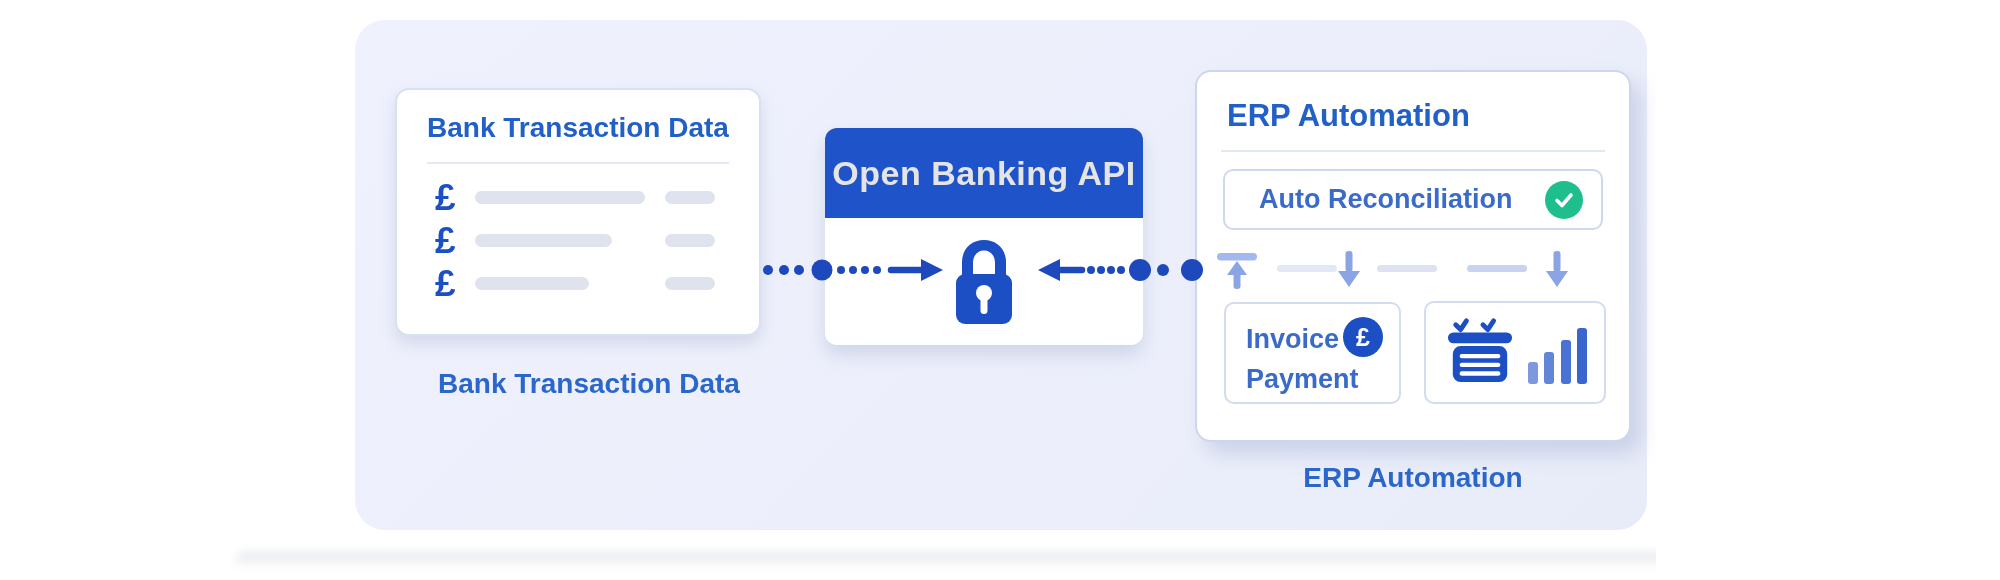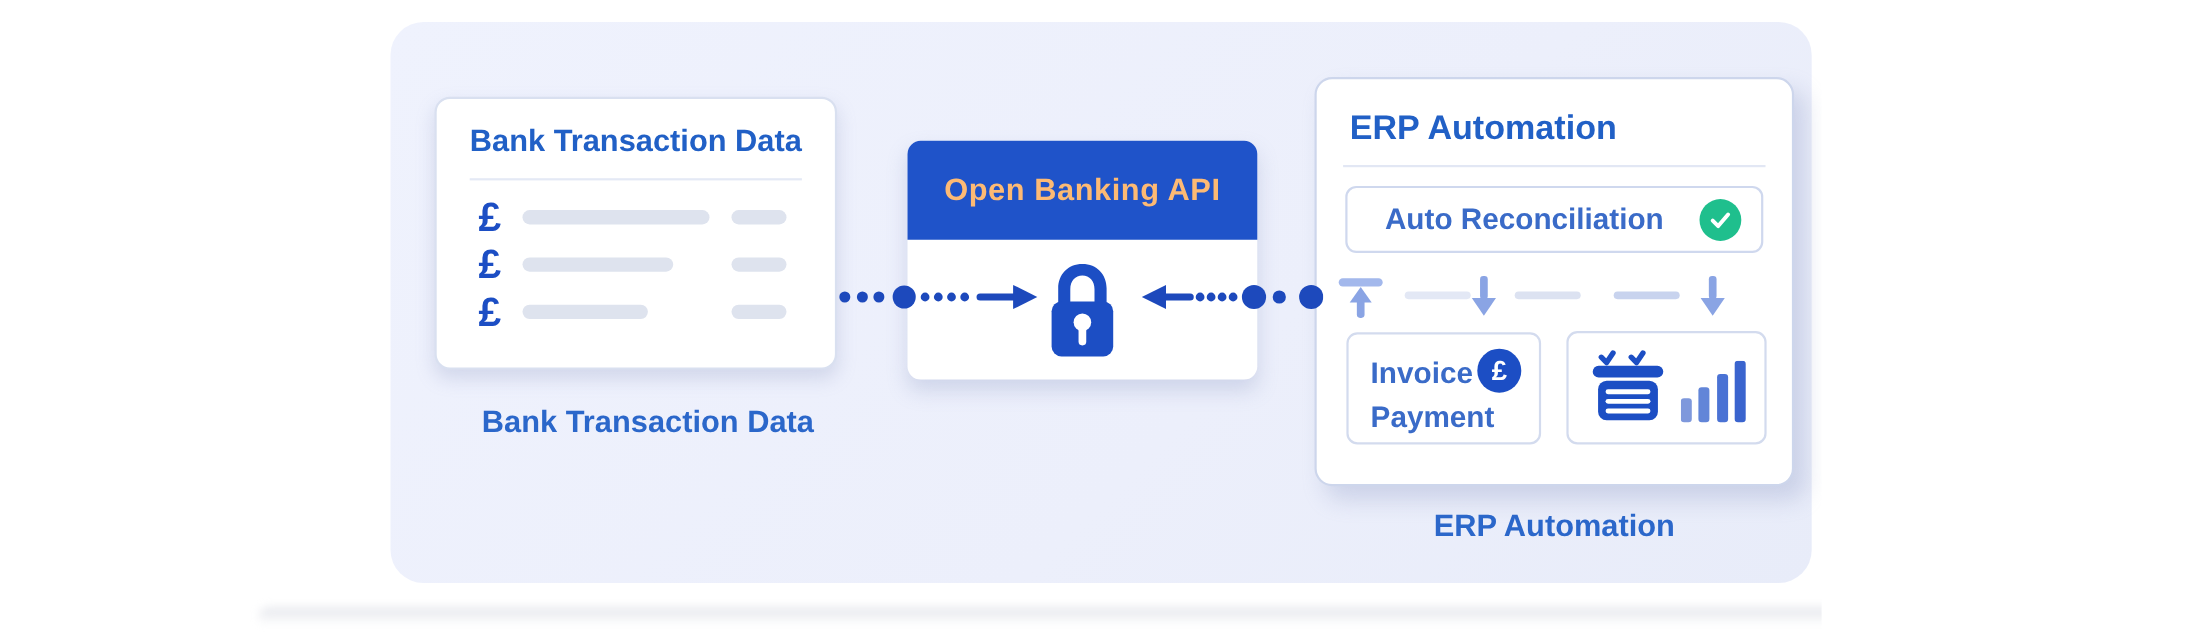--- a/index.html
+++ b/index.html
@@ -34,21 +34,21 @@
 
   .caption{position:absolute;text-align:center;font-size:28px;font-weight:700;color:var(--caption-blue,#2B67CA);}
   .caption-bank{left:398px;top:368px;width:382px;}
   .caption-erp{left:1195px;top:462px;width:436px;}
 
   
   .api-card{left:825px;top:128px;width:318px;height:217px;border-radius:12px;border:none;
     box-shadow:0 10px 18px rgba(140,152,195,0.30);}
   .api-header{height:90px;border-radius:12px 12px 0 0;background:var(--royal-blue,#1F53C9);
     display:flex;align-items:center;justify-content:center;}
-  .api-title{color:#fdba74;font-size:28px;font-weight:700;letter-spacing:0.5px;}
+  .api-title{color:#e5e5e5;font-size:34px;font-weight:700;letter-spacing:0.5px;}
   .api-body{height:127px;display:flex;align-items:center;justify-content:center;}
 
   
   .conn{position:absolute;z-index:5;}
   .conn-left{left:755px;top:250px;}
   .conn-right{left:1035px;top:250px;}
 
   
   .erp-card{left:1195px;top:70px;width:436px;height:372px;border-radius:16px;
     border:2px solid #CDD6EC;box-shadow:10px 12px 20px rgba(140,152,195,0.32);}

